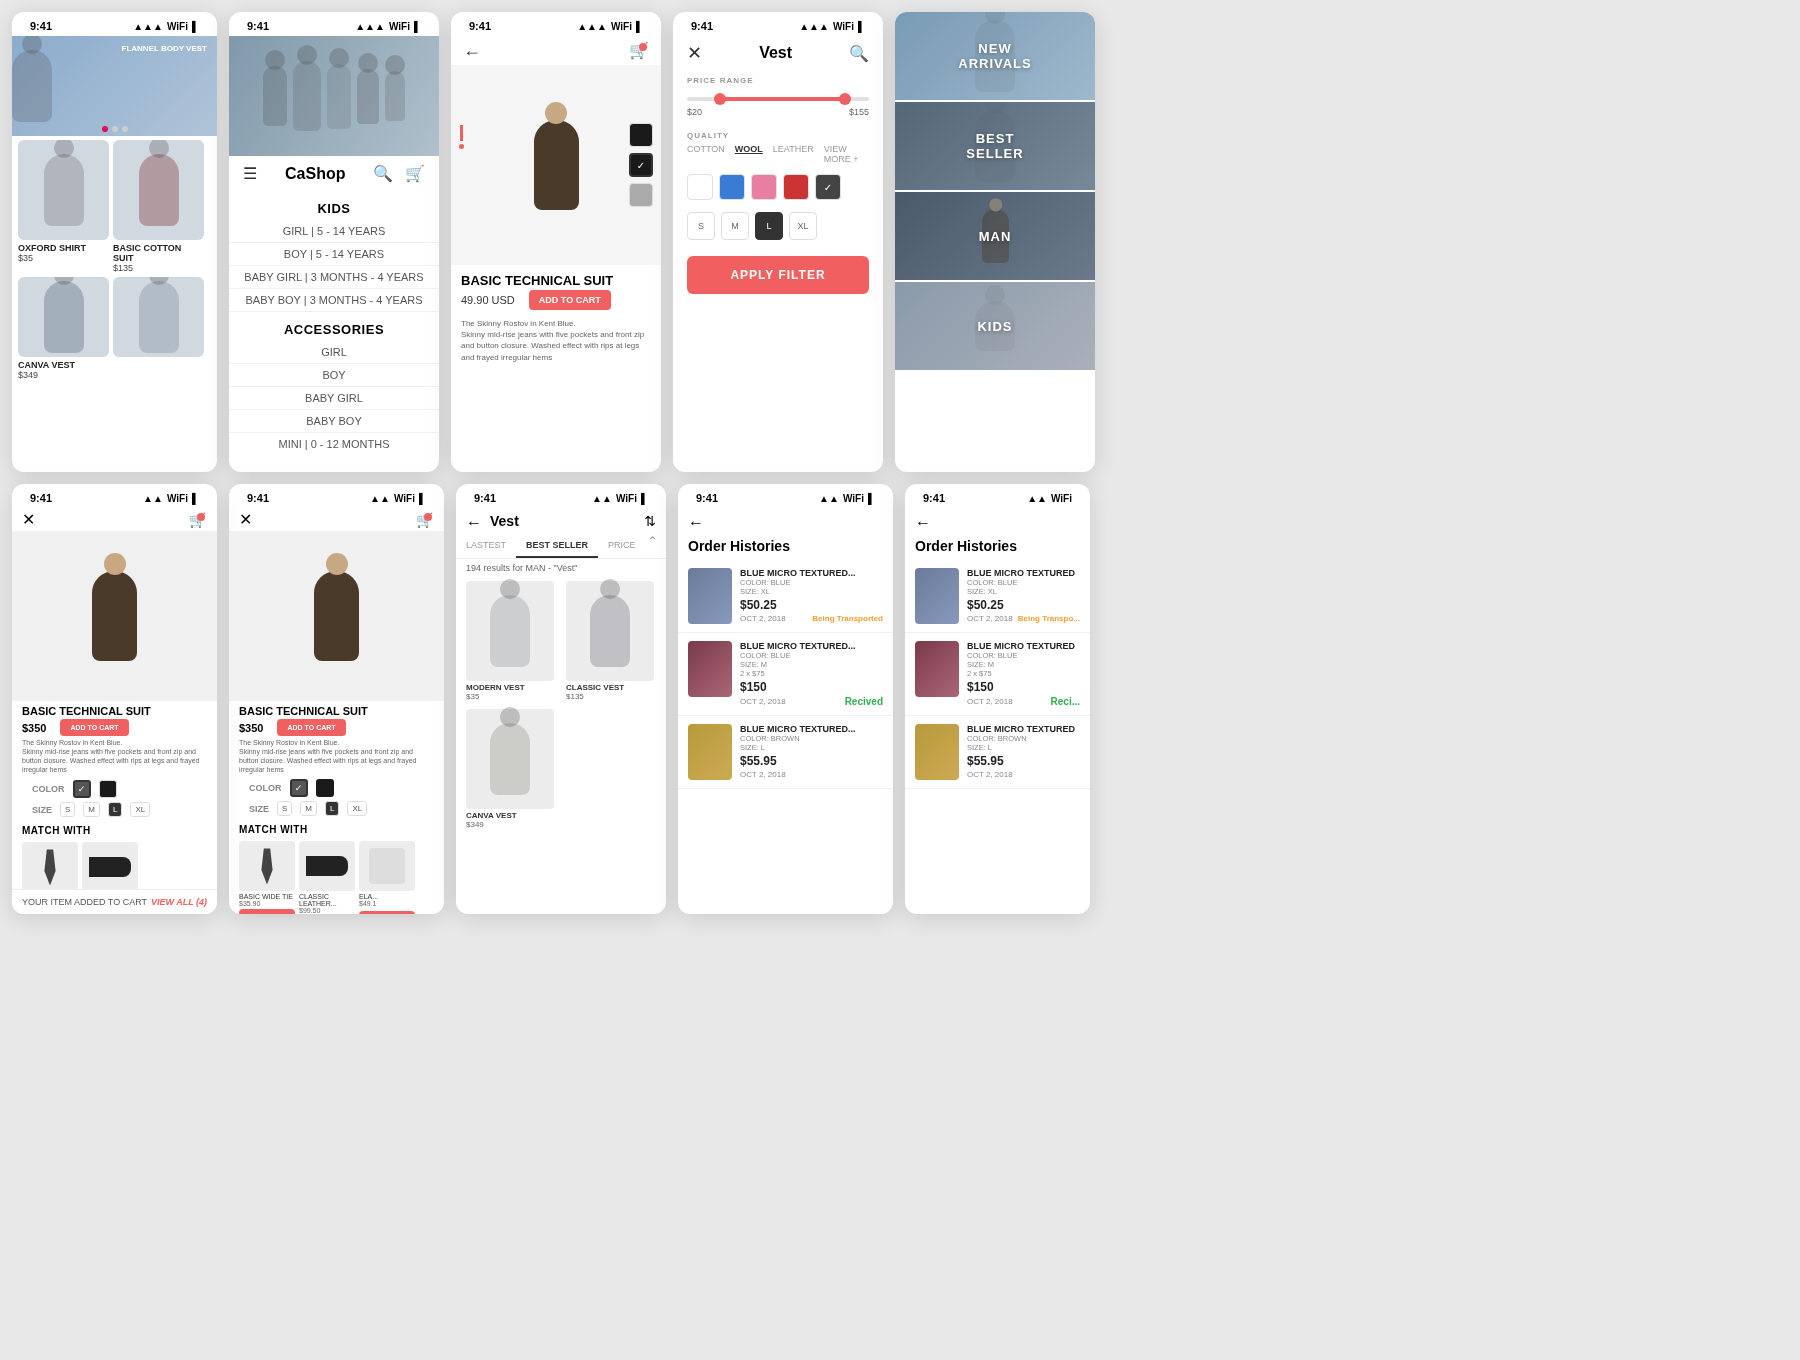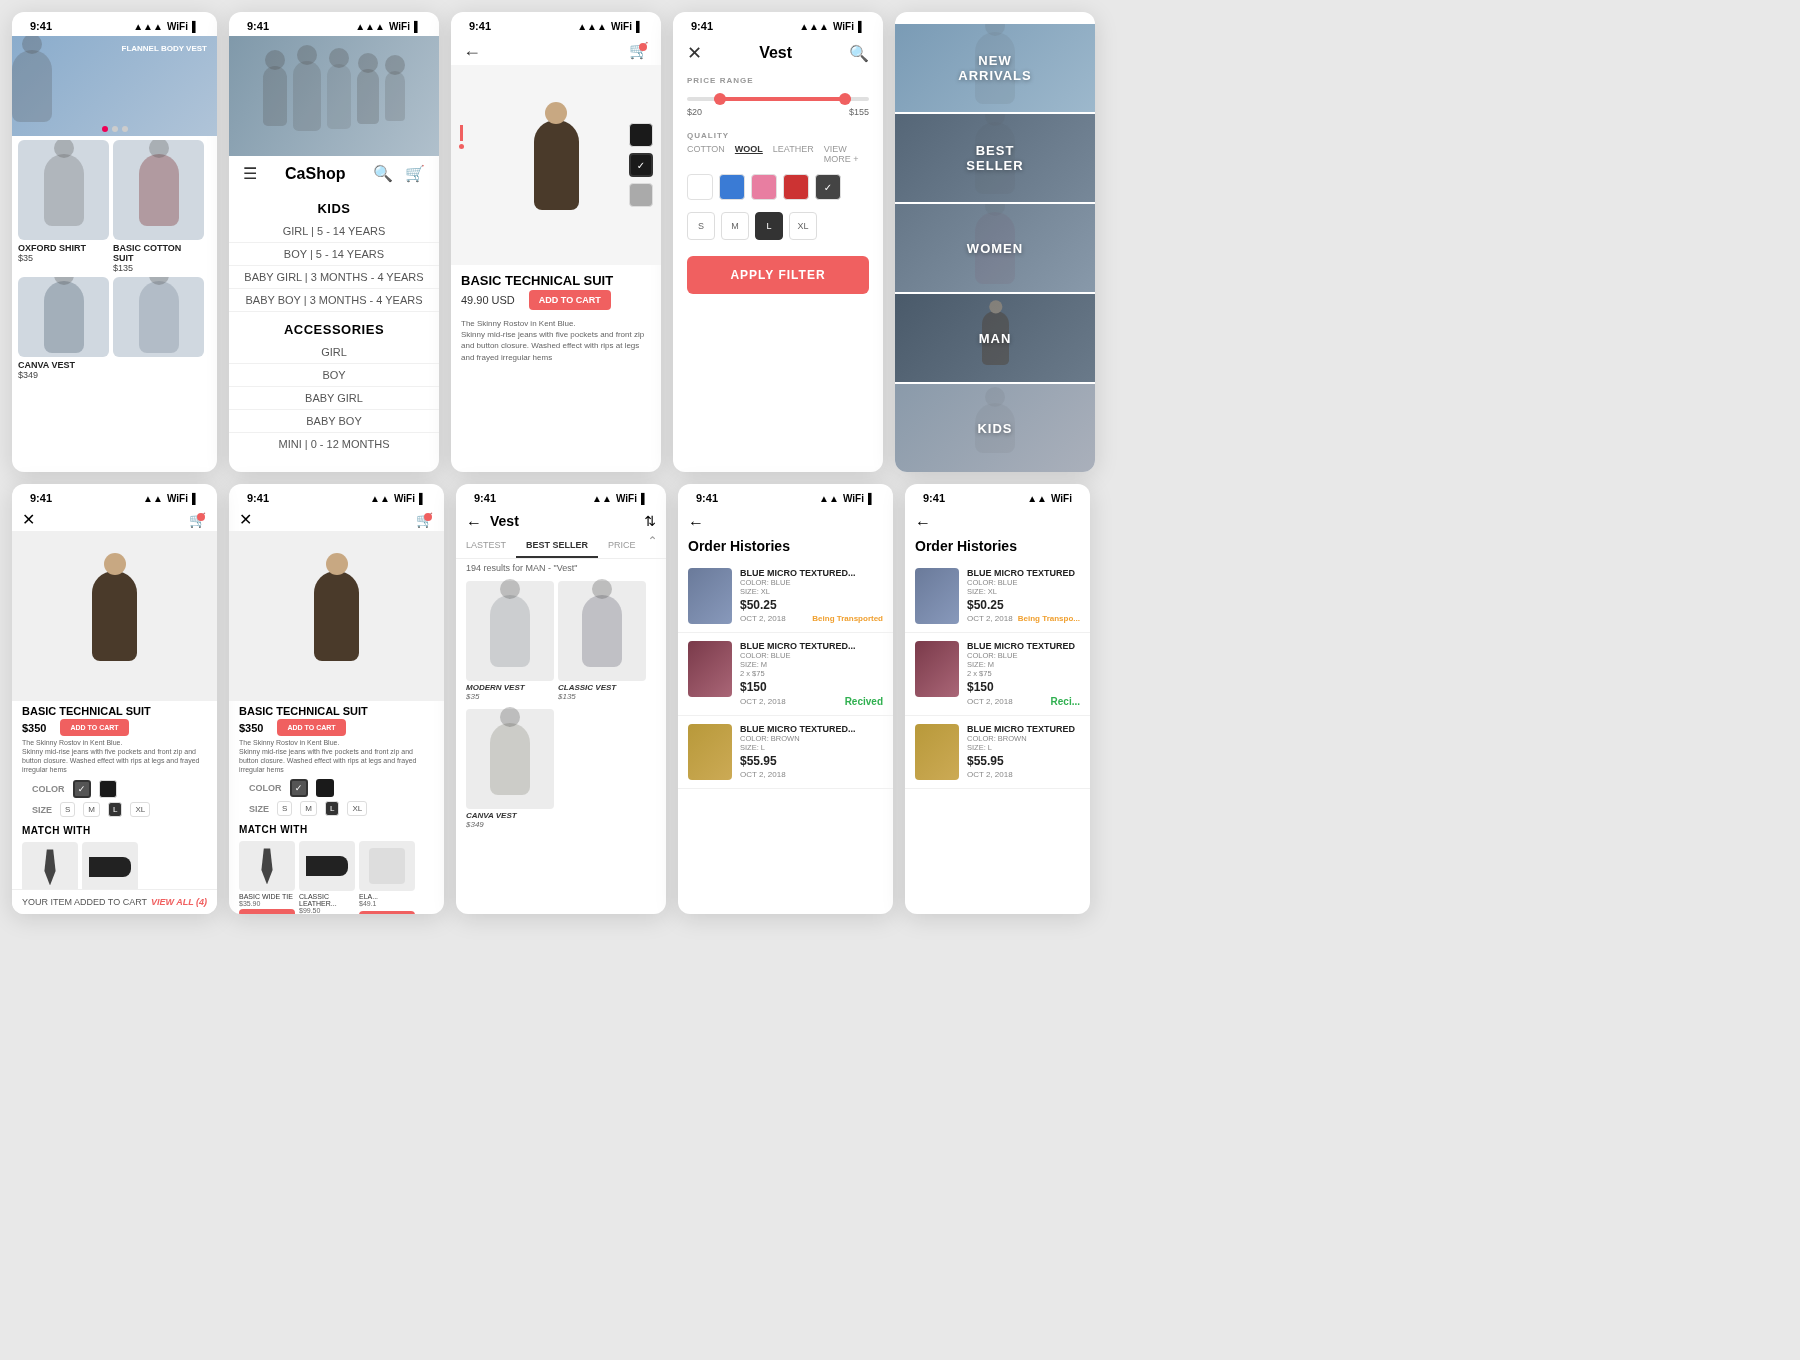--- a/index.html
+++ b/index.html
@@ -332,21 +332,21 @@
     
     .search-tabs { display: flex; gap: 0; border-bottom: 1px solid #eee; }
     .search-tab {
       padding: 6px 10px;
       font-size: 9px;
       color: #999;
       cursor: pointer;
     }
     .search-tab.active { color: #333; border-bottom: 2px solid #333; font-weight: 700; }
     .search-results-count { font-size: 9px; color: #666; padding: 4px 10px; }
-    .results-grid { display: flex; gap: 4px; padding: 4px 10px; font-style: italic; }
+    .results-grid { display: flex; gap: 12px; padding: 4px 10px; }
     .result-item { width: 88px; }
     .result-img {
       width: 88px;
       height: 100px;
       background: #ececec;
       border-radius: 4px;
       display: flex;
       align-items: center;
       justify-content: center;
     }
@@ -650,38 +650,32 @@
         <div class="size-opt">S</div>
         <div class="size-opt">M</div>
         <div class="size-opt active">L</div>
         <div class="size-opt">XL</div>
       </div>
       <button class="apply-btn">APPLY FILTER</button>
     </div>
   </div>
 
   <div class="phone s5">
-    <div class="phone-inner" style="padding-top:12px;">
+    <div class="phone-inner" style="padding-top:0;">
       <div class="category-tile">
         <div class="category-tile-bg new-arrivals-bg">
           <div class="figure" style="opacity:0.4;"></div>
         </div>
         <div class="category-tile-label">NEW ARRIVALS</div>
       </div>
       <div class="category-tile">
         <div class="category-tile-bg best-seller-bg">
           <div class="figure" style="opacity:0.3;"></div>
         </div>
         <div class="category-tile-label">BEST SELLER</div>
-      </div>
-      <div class="category-tile">
-        <div class="category-tile-bg women-bg">
-          <div class="figure" style="opacity:0.3;background:rgba(120,60,80,0.3);"></div>
-        </div>
-        <div class="category-tile-label">WOMEN</div>
       </div>
       <div class="category-tile">
         <div class="category-tile-bg man-bg">
           <div class="figure-suit" style="transform:scale(0.6);opacity:0.4;"></div>
         </div>
         <div class="category-tile-label">MAN</div>
       </div>
       <div class="category-tile">
         <div class="category-tile-bg kids-bg">
           <div class="figure" style="opacity:0.3;height:50px;"></div>

